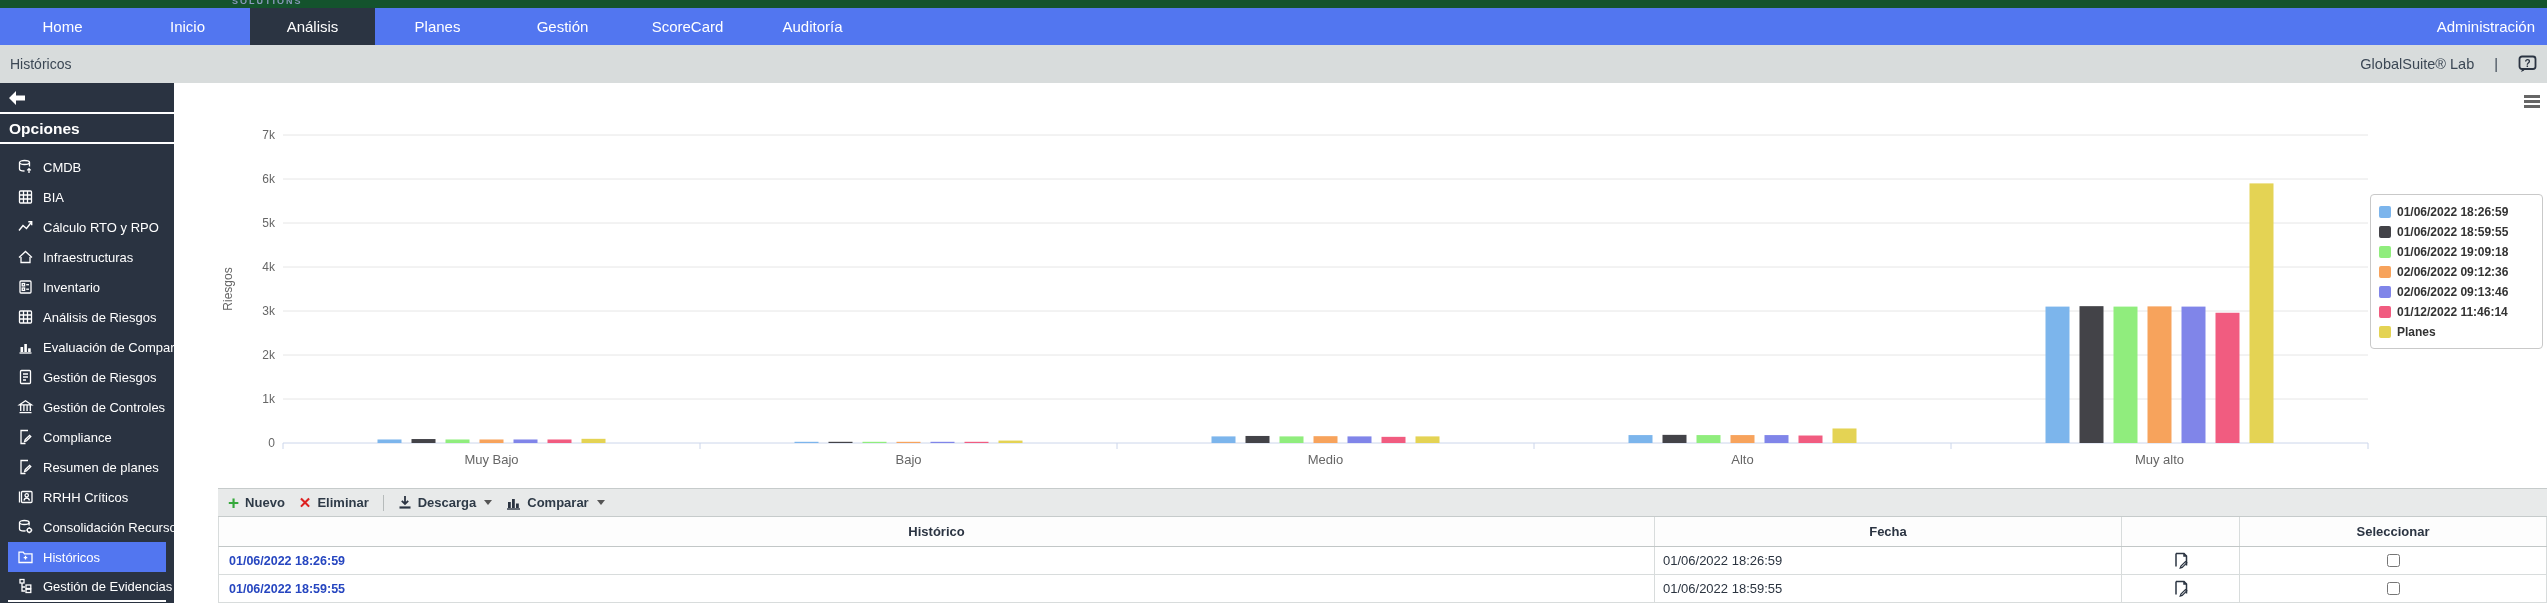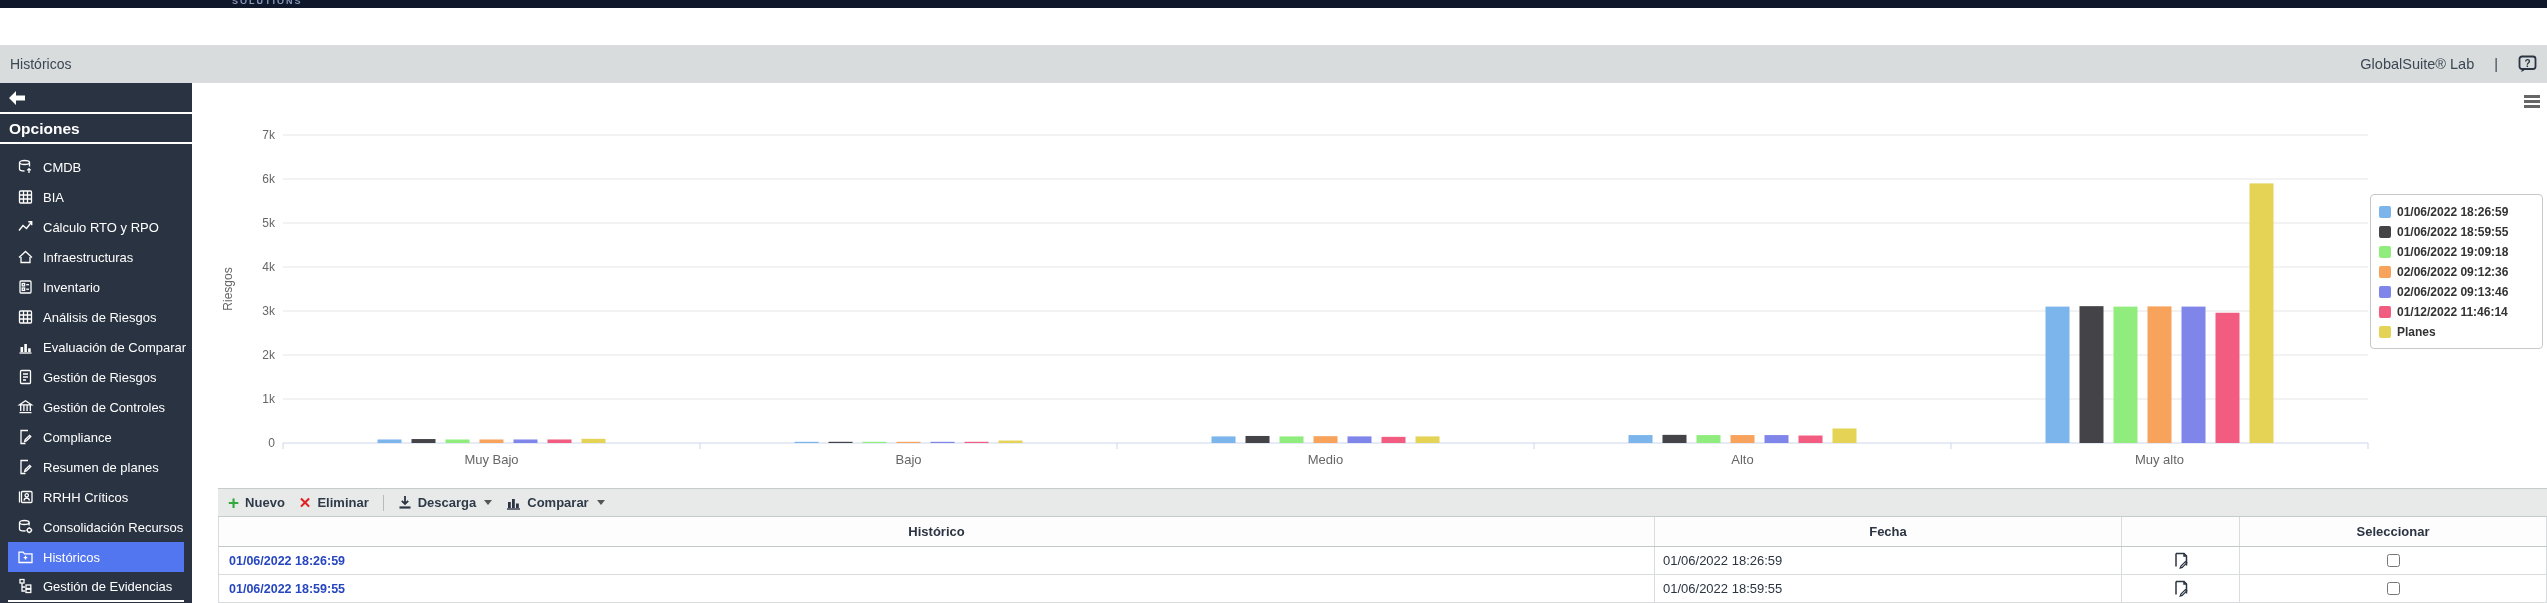--- a/index.html
+++ b/index.html
@@ -1,35 +1,35 @@
 <!DOCTYPE html>
 <html style="--accent: #5276f0; --dark: #2b3442; --sidebar_bg: #2a3341; --graybar: #d8dcdc; --toolbar_bg: #e8eaea; --link: #2646c0; --green: #36a93c; --red: #dd2222; --title_text: #333333; --axis_text: #666666; --grid_line: #e6e6e6; --axis_line: #ccd6eb;"><head>
 <meta charset="utf-8">
 <style>
   * { box-sizing: border-box; }
   body { margin:0; font-family:"Liberation Sans", sans-serif; }
   .page { position:relative; width:2547px; height:603px; background:#fff; overflow:hidden; }
 
   
-  .topstrip { position:absolute; left:0; top:0; width:100%; height:8px; background:#0f172a; overflow:hidden; }
+  .topstrip { position:absolute; left:0; top:0; width:100%; height:8px; background:#14532d; overflow:hidden; }
   .logo-frag { position:absolute; left:232px; top:-4px; font-size:9px; letter-spacing:2px; font-weight:bold; color:#8b9abc; }
 
   
   .topnav { position:absolute; left:0; top:8px; width:100%; height:37px; background:var(--accent); display:flex; align-items:stretch; color:#fff; }
   .nav-tab { width:125px; display:flex; align-items:center; justify-content:center; font-size:15px; cursor:pointer; }
   .nav-tab.active { background:var(--dark); }
   .nav-admin { position:absolute; right:0; top:0; height:37px; display:flex; align-items:center; padding:0 12px; font-size:15px; cursor:pointer; }
 
   
   .graybar { position:absolute; left:0; top:45px; width:100%; height:38px; background:var(--graybar); display:flex; align-items:center; justify-content:space-between; padding:0 10px; color:#3b4754; }
   .graybar .crumb { font-size:14px; }
   .graybar .right-grp { display:flex; align-items:center; gap:20px; font-size:14.5px; }
 
   
-  .sidebar { position:absolute; left:0; top:83px; width:192px; height:520px; background:var(--sidebar_bg); color:#fff; }
+  .sidebar { position:absolute; left:0; top:83px; width:174px; height:520px; background:var(--sidebar_bg); color:#fff; }
   .back-row { height:31px; display:flex; align-items:center; padding-left:8px; border-bottom:2px solid #fff; cursor:pointer; }
   .side-header { height:30px; line-height:30px; padding-left:9px; font-weight:bold; font-size:15.5px; border-bottom:2px solid #fff; }
   .side-items { list-style:none; margin:0; padding:8px; }
   .side-item { height:30px; display:flex; align-items:center; gap:9px; padding-left:9px; font-size:13px; cursor:pointer; white-space:nowrap; }
   .side-item.selected { background:var(--accent); }
   .side-item svg { flex:0 0 auto; }
   .side-items li:last-child { border-bottom:2px solid #fff; }
 
   
   .main { position:absolute; left:218px; top:83px; width:2329px; height:520px; background:#fff; }
@@ -66,20 +66,30 @@
 </style>
 </head>
 <body>
 
 <div class="page">
 
   <div class="topstrip">
     <span class="logo-frag">SOLUTIONS</span>
   </div>
 
+  <nav class="topnav">
+    <div class="nav-tab">Home</div>
+    <div class="nav-tab">Inicio</div>
+    <div class="nav-tab active">Análisis</div>
+    <div class="nav-tab">Planes</div>
+    <div class="nav-tab">Gestión</div>
+    <div class="nav-tab">ScoreCard</div>
+    <div class="nav-tab">Auditoría</div>
+    <div class="nav-admin">Administración</div>
+  </nav>
 
   <div class="graybar">
     <span class="crumb">Históricos</span>
     <span class="right-grp">
       <span>GlobalSuite® Lab</span>
       <span>|</span>
       <svg width="19" height="18" viewBox="0 0 19 18">
         <rect x="1.5" y="1.5" width="16" height="12.5" rx="2.5" fill="none" stroke="#2b3442" stroke-width="1.8"></rect>
         <text x="9.5" y="11.5" text-anchor="middle" font-size="10" font-weight="bold" fill="#2b3442">?</text>
         <path d="M4.5 14l-1.6 3 3.4-1.6z" fill="#2b3442"></path>

